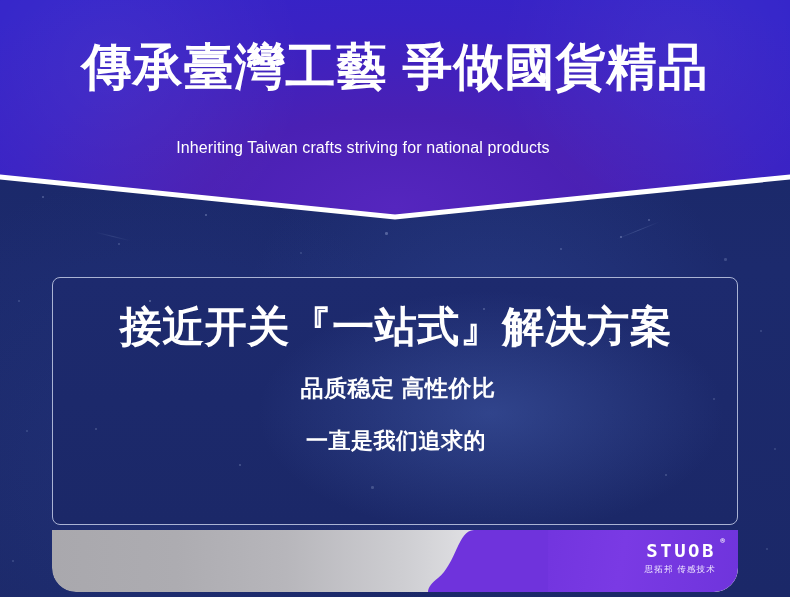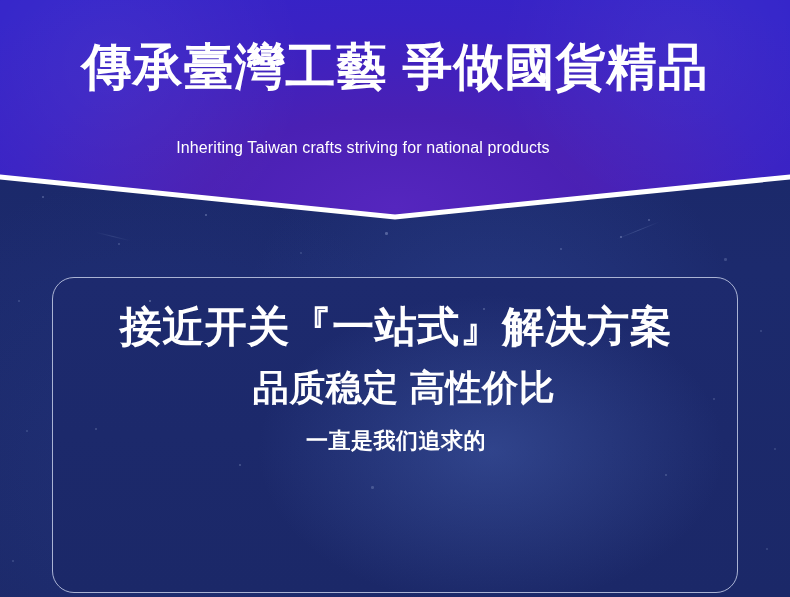--- a/index.html
+++ b/index.html
@@ -94,23 +94,23 @@
     letter-spacing:.1px;
     white-space:nowrap;
   }
 
   
   .card {
     position:absolute;
     left:52px;
     top:277px;
     width:686px;
-    height:316px;
+    height:248px;
     border:1.5px solid #aab3d4;
-    border-radius:22px;
+    border-radius:8px;
     background:
       radial-gradient(ellipse 55% 80% at 64% 55%, rgba(96,130,215,0.30) 0%, rgba(96,130,215,0) 62%),
       linear-gradient(180deg,#1d2a6e 0%,#1b2868 100%);
     overflow:hidden;
   }
   .card-inner-stars { position:absolute; inset:0; }
   .card-inner-stars i {
     position:absolute; display:block;
     background:#d8e6ff; border-radius:50%; opacity:.35;
   }
@@ -122,24 +122,24 @@
     text-align:center;
     font-size:42px;
     line-height:54px;
     font-weight:bold;
     color:#ffffff;
     letter-spacing:.5px;
     white-space:nowrap;
   }
   .card-h2 {
     position:absolute;
-    top:87px; left:8px;
-    width:686px;
-    text-align:center;
-    font-size:36px;
+    top:87px; left:2px;
+    width:686px;
+    text-align:center;
+    font-size:23px;
     line-height:46px;
     font-weight:bold;
     color:#ffffff;
     letter-spacing:.5px;
     white-space:nowrap;
   }
   .card-h3 {
     position:absolute;
     top:140px; left:0;
     width:686px;
@@ -282,14 +282,29 @@
       <i style="left:556px;top:60px;width:2px;height:2px;opacity:.3;"></i>
       <i style="left:612px;top:196px;width:2px;height:2px;opacity:.22;"></i>
       <i style="left:42px;top:150px;width:1.5px;height:1.5px;opacity:.2;"></i>
       <i style="left:660px;top:120px;width:2px;height:2px;opacity:.2;"></i>
     </div>
     <div class="card-h1">接近开关『一站式』解决方案</div>
     <div class="card-h2">品质稳定 高性价比</div>
     <div class="card-h3">一直是我们追求的</div>
   </div>
 
+  <div class="footer-bar">
+    <div class="bar-silver"></div>
+    <div class="bar-purple"></div>
+    <svg class="bar-curve" viewBox="0 0 120 62" preserveAspectRatio="none" aria-hidden="true">
+      <path d="M120,0 L46,0 C30,0 28,34 10,48 C4,53 0,57 0,62 L0,62 L120,62 Z" fill="#6f33dc"></path>
+    </svg>
+
+    <div class="logo">
+      <div class="logo-mark">
+        <span>STUOB</span>
+        <span class="logo-reg">®</span>
+      </div>
+      <div class="logo-sub">思拓邦 传感技术</div>
+    </div>
+  </div>
 
 </div>
 
 </body></html>

